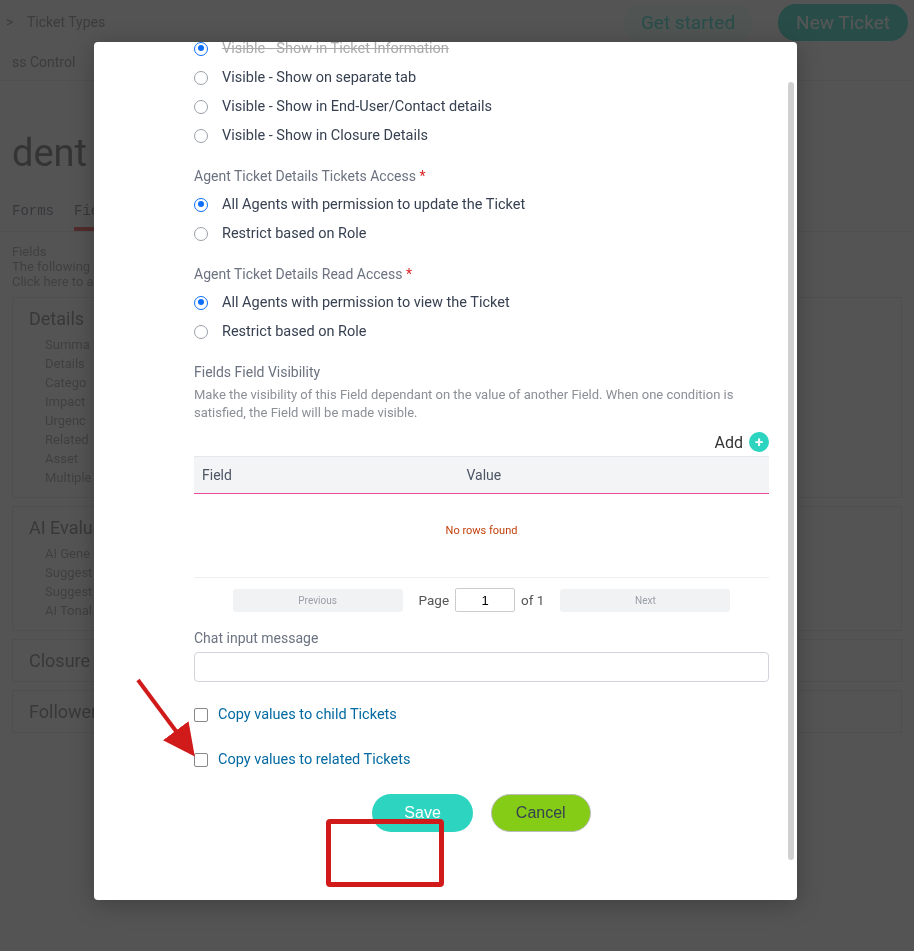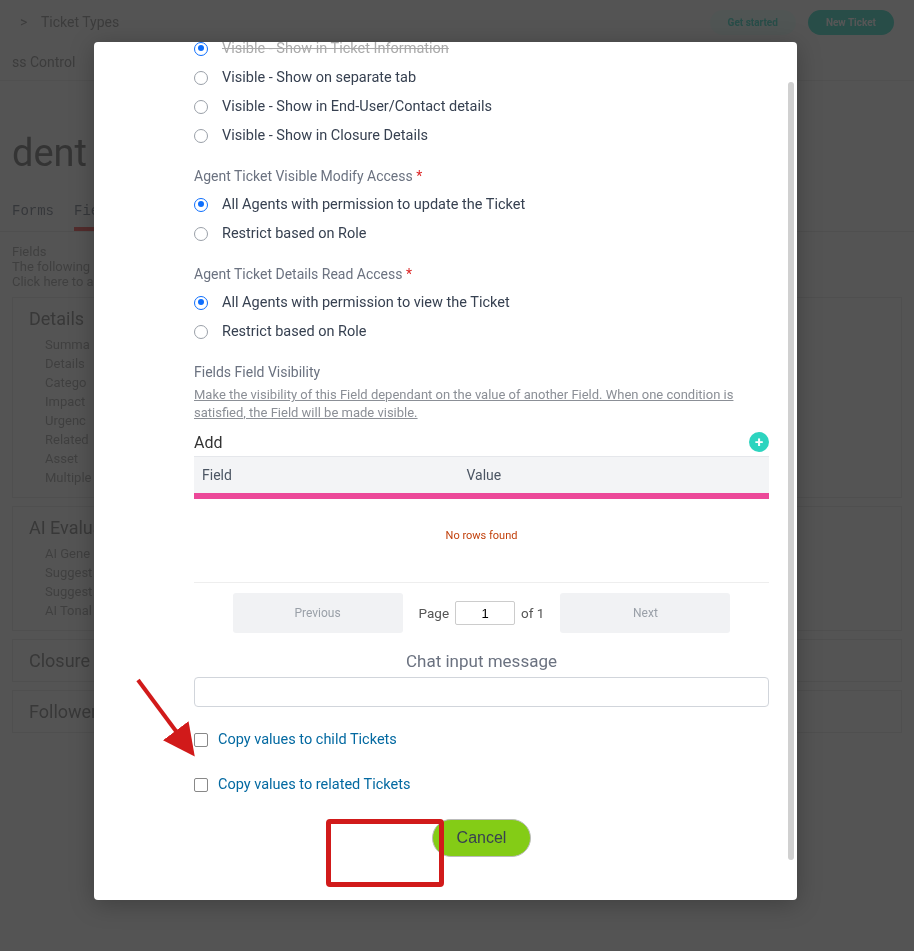--- a/index.html
+++ b/index.html
@@ -13,29 +13,30 @@
     color: #6b7280;
   }
   
   .bg {
     position: absolute; inset: 0;
     background: #f7f7f7;
     filter: brightness(0.55);
   }
   .bg-topbar {
     display: flex; align-items: center;
-    padding: 8px 20px;
+    padding: 8px 6px;
     font-size: 14px; color: #888;
     height: 44px;
+    gap: 13px;
   }
   .bg-breadcrumb { flex: 1; }
   .bg-btn {
     border-radius: 18px; padding: 7px 18px;
-    font-size: 10px; margin-left: 12px;
-    color: #2dd4bf; background: #e5f9f6; font-weight: bold;
+    font-size: 19px; margin-left: 12px;
+    color: #2dd4bf; background: #e5f9f6;
   }
   .bg-btn.primary { background: #2dd4bf; color: #fff; }
   .bg-tabs {
     display: flex; gap: 24px; padding: 0 12px;
     border-bottom: 1px solid #e5e5e5;
     font-size: 14px; color: #888;
   }
   .bg-tabs span { padding: 10px 0; }
   .bg-title { font-size: 38px; color: #666; padding: 20px 12px; margin-top:30px;}
   .bg-tabs2 { display: flex; gap: 20px; padding: 0 12px; border-bottom: 1px solid #ddd; font-size:14px;}
@@ -87,65 +88,65 @@
   }
   .radio.checked { border-color: #0d6efd; }
   .radio.checked::after {
     content:''; position:absolute; left:2.5px; top:2.5px;
     width:6px; height:6px; border-radius:50%; background:#0d6efd;
   }
   .group-label {
     font-size: 14px; color: #6b7280; margin: 14px 0 6px;
   }
   .req { color: #dc2626; }
-  .help-text { font-size: 13px; color: #8b8f96; margin: 4px 0 10px; line-height:1.4;text-decoration:underline;}
+  .help-text { font-size: 13px; color: #8b8f96; margin: 4px 0 10px; line-height:1.4;}
   .add-row {
-    display:flex; justify-content:space-between; align-items:center;
+    display:flex; justify-content:flex-end; align-items:center;
     gap:6px; margin: 10px 0 0;
     font-size: 16px; color:#333;
   }
   .add-icon {
     width:20px; height:20px; border-radius:50%; background:#2dd4bf;
     color:#fff; display:flex; align-items:center; justify-content:center;
     font-size:15px; font-weight:bold; line-height:1;
   }
   .table {
     margin-top: 4px;
     border-top: 1px solid #e5e7eb;
   }
   .thead {
     display:flex; background:#f3f4f6;
-    border-bottom: 6px solid #ec4899;
+    border-bottom: 1px solid #ec4899;
   }
   .th {
     padding: 10px 8px; font-size: 14px; color:#4b5563;
   }
   .th.field { width: 46%; }
   .th.value { width: 54%; }
   .empty {
     text-align:center; padding: 30px 0;
     color:#c2410c; font-size:11px;
   }
   .pager {
     display:flex; align-items:center; justify-content:center;
     gap: 16px; margin: 10px 0 18px;
     border-top: 1px solid #eee;
     padding-top: 10px;
   }
   .pager-btn {
     background:#f1f2f4; color:#9aa0a8;
-    padding: 13px 26px; border-radius:3px; font-size:12px;
+    padding: 6px 26px; border-radius:3px; font-size:10px;
     width:170px; text-align:center;
   }
   .pager-mid { display:flex; align-items:center; gap:6px; font-size:13.5px; color:#555;justify-content:flex-end;}
   .pager-input {
     width: 60px; height: 24px; text-align:center;
     border: 1px solid #ccc; border-radius:2px; font-size:13px;
   }
-  .field-label { font-size: 17px; color:#6b7280; margin: 12px 0 6px; text-align: center;}
+  .field-label { font-size: 14px; color:#6b7280; margin: 12px 0 6px;}
   .text-input {
     width: 100%; height: 30px;
     border: 1px solid #d1d5db; border-radius:4px;
     padding: 4px 8px; font-size:14px;
   }
   .check-row {
     display:flex; align-items:center; gap: 10px;
     margin: 24px 0 4px; font-size:14.5px; color:#0369a1;
   }
   .checkbox {
@@ -250,21 +251,21 @@
         <span>Visible - Show in End-User/Contact details</span>
       </div>
       <div class="radio-row">
         <span class="radio"></span>
         <span>Visible - Show in Closure Details</span>
       </div>
     </div>
 
     
     <div class="group-label">
-      <span>Agent Ticket Visible Modify Access</span> <span class="req">*</span>
+      <span>Agent Ticket Details Tickets Access</span> <span class="req">*</span>
     </div>
     <div class="radio-group">
       <div class="radio-row">
         <span class="radio checked"></span>
         <span>All Agents with permission to update the Ticket</span>
       </div>
       <div class="radio-row">
         <span class="radio"></span>
         <span>Restrict based on Role</span>
       </div>
@@ -319,20 +320,21 @@
       <span class="checkbox"></span>
       <span>Copy values to child Tickets</span>
     </div>
 
     <div class="check-row" style="margin-top:28px;">
       <span class="checkbox"></span>
       <span>Copy values to related Tickets</span>
     </div>
 
     <div class="modal-footer">
+      <button class="btn-save">Save</button>
       <button class="btn-cancel">Cancel</button>
     </div>
 
   </div>
   <div class="modal-scroll"></div>
 </div>
 
 <svg class="arrow" viewBox="0 0 80 100">
   <defs>
     <marker id="ah" markerWidth="8" markerHeight="8" refX="6" refY="4" orient="auto">

